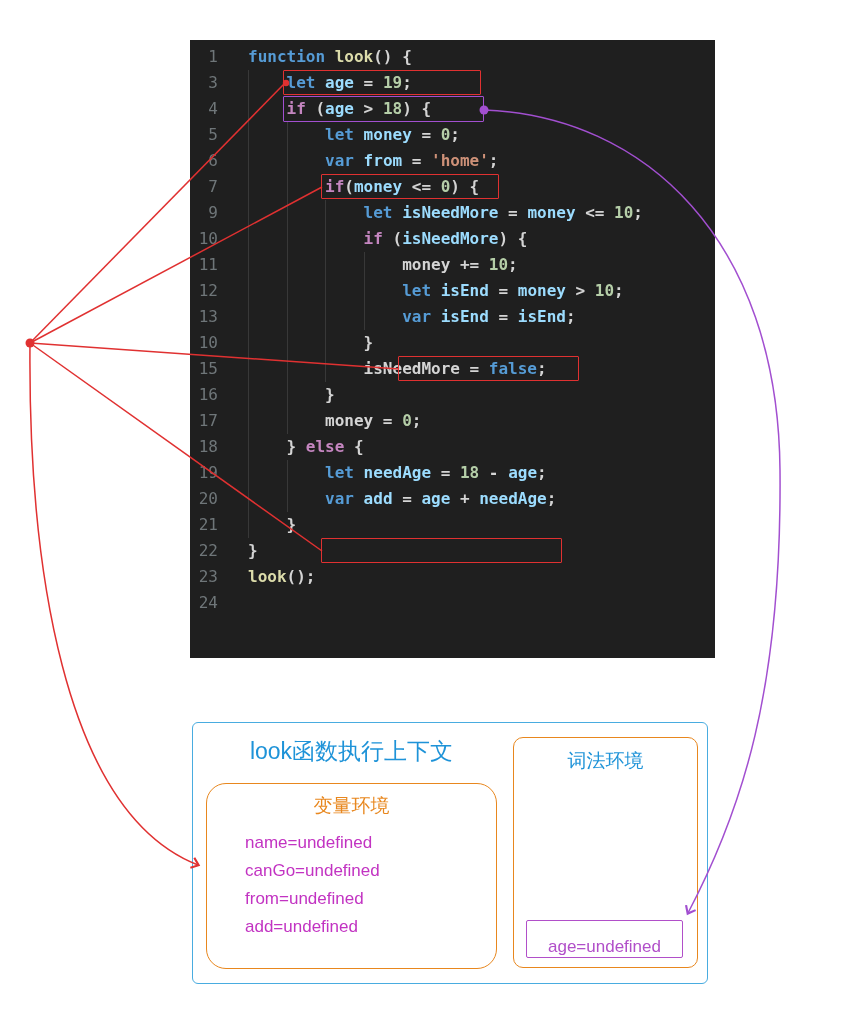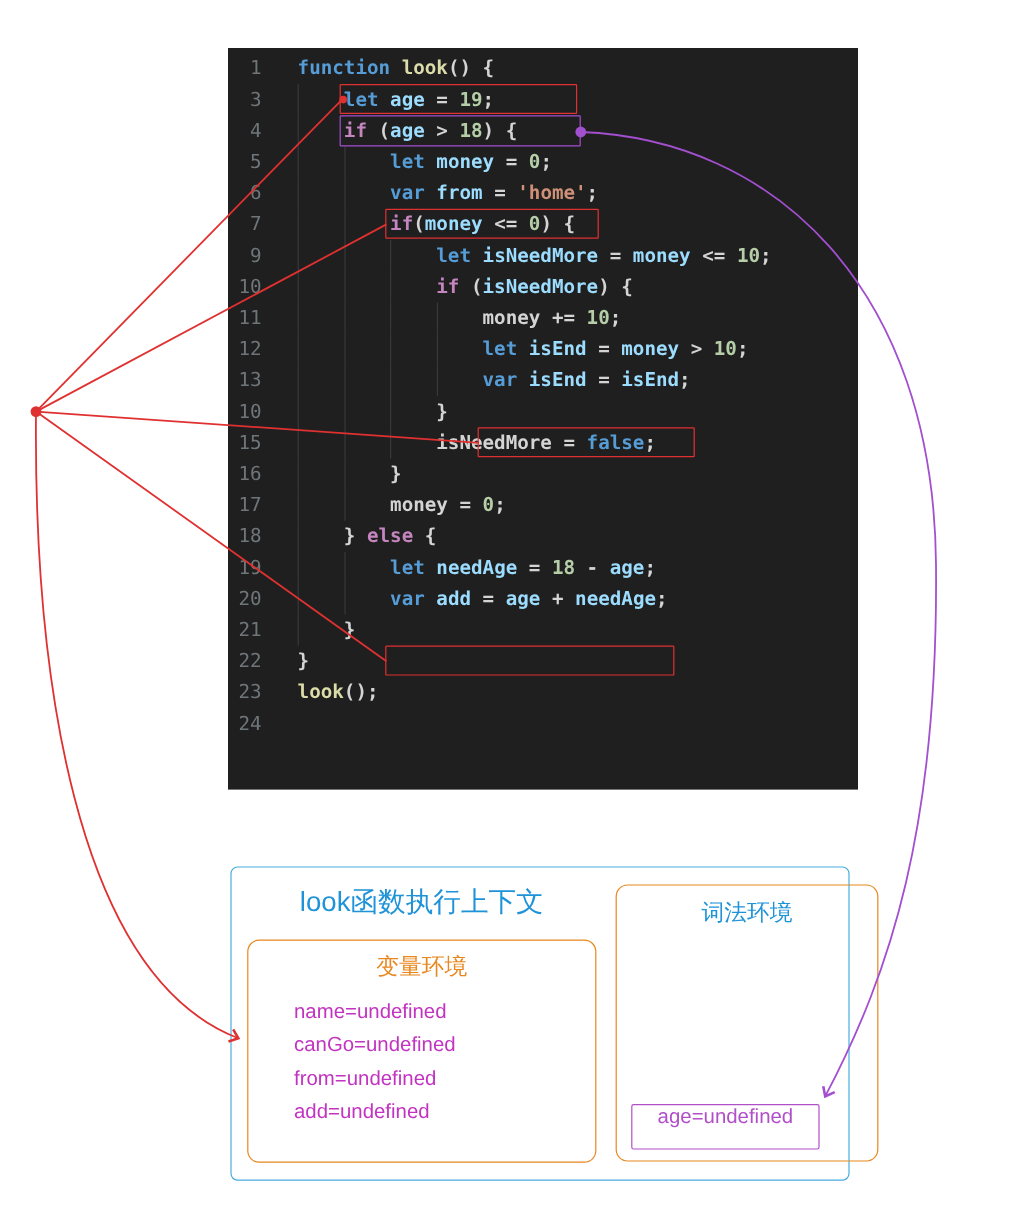--- a/index.html
+++ b/index.html
@@ -24,29 +24,29 @@
 
   
   #arrows{position:absolute;left:0;top:0;z-index:5;pointer-events:none}
 
   
   .ctx{position:absolute;left:192px;top:722px;width:516px;height:262px;
     border:1.6px solid #49ace0;border-radius:6px;background:#fff;z-index:2}
   .ctx-title{position:absolute;left:206px;top:736px;width:291px;text-align:center;
     font-size:23px;color:#1e93d8;z-index:3}
   .venv{position:absolute;left:206px;top:783px;width:291px;height:186px;
-    border:1.6px solid #e8871e;border-radius:10px;z-index:3}
+    border:1.6px solid #e8871e;border-radius:20px;z-index:3}
   .venv-title{text-align:center;margin-top:9px;font-size:19px;color:#e8871e}
   .ventries{margin:10px 0 0 38px}
   .ventry{font-size:17px;line-height:28px;color:#c233c2}
-  .lenv{position:absolute;left:513px;top:737px;width:219px;height:231px;
+  .lenv{position:absolute;left:513px;top:737px;width:185px;height:231px;
     border:1.6px solid #e8871e;border-radius:10px;z-index:3}
   .lenv-title{text-align:center;margin-top:10px;font-size:19px;color:#1e93d8}
   .abox{position:absolute;left:12px;bottom:9px;width:157px;height:38px;border:1.5px solid #b14fc9;
-    display:flex;align-items:flex-start;justify-content:center;font-size:17px;color:#b14fc9;border-radius:2px}
+    display:flex;align-items:flex-end;justify-content:center;font-size:17px;color:#b14fc9;border-radius:2px}
 </style>
 </head>
 <body>
 
 <div class="editor">
   <div>
       <div class="line"><span class="gut">1</span><span class="code"><span class="tk-kw">function</span><span class="tk-pl"> </span><span class="tk-fn">look</span><span class="tk-pl">() {</span></span></div>
       <div class="line"><span class="gut">3</span><span class="code"><span class="guide"></span><span class="tk-kw">let</span><span class="tk-pl"> </span><span class="tk-id">age</span><span class="tk-pl"> = </span><span class="tk-num">19</span><span class="tk-pl">;</span></span></div>
       <div class="line"><span class="gut">4</span><span class="code"><span class="guide"></span><span class="tk-ctrl">if</span><span class="tk-pl"> (</span><span class="tk-id">age</span><span class="tk-pl"> &gt; </span><span class="tk-num">18</span><span class="tk-pl">) {</span></span></div>
       <div class="line"><span class="gut">5</span><span class="code"><span class="guide"></span><span class="guide"></span><span class="tk-kw">let</span><span class="tk-pl"> </span><span class="tk-id">money</span><span class="tk-pl"> = </span><span class="tk-num">0</span><span class="tk-pl">;</span></span></div>

